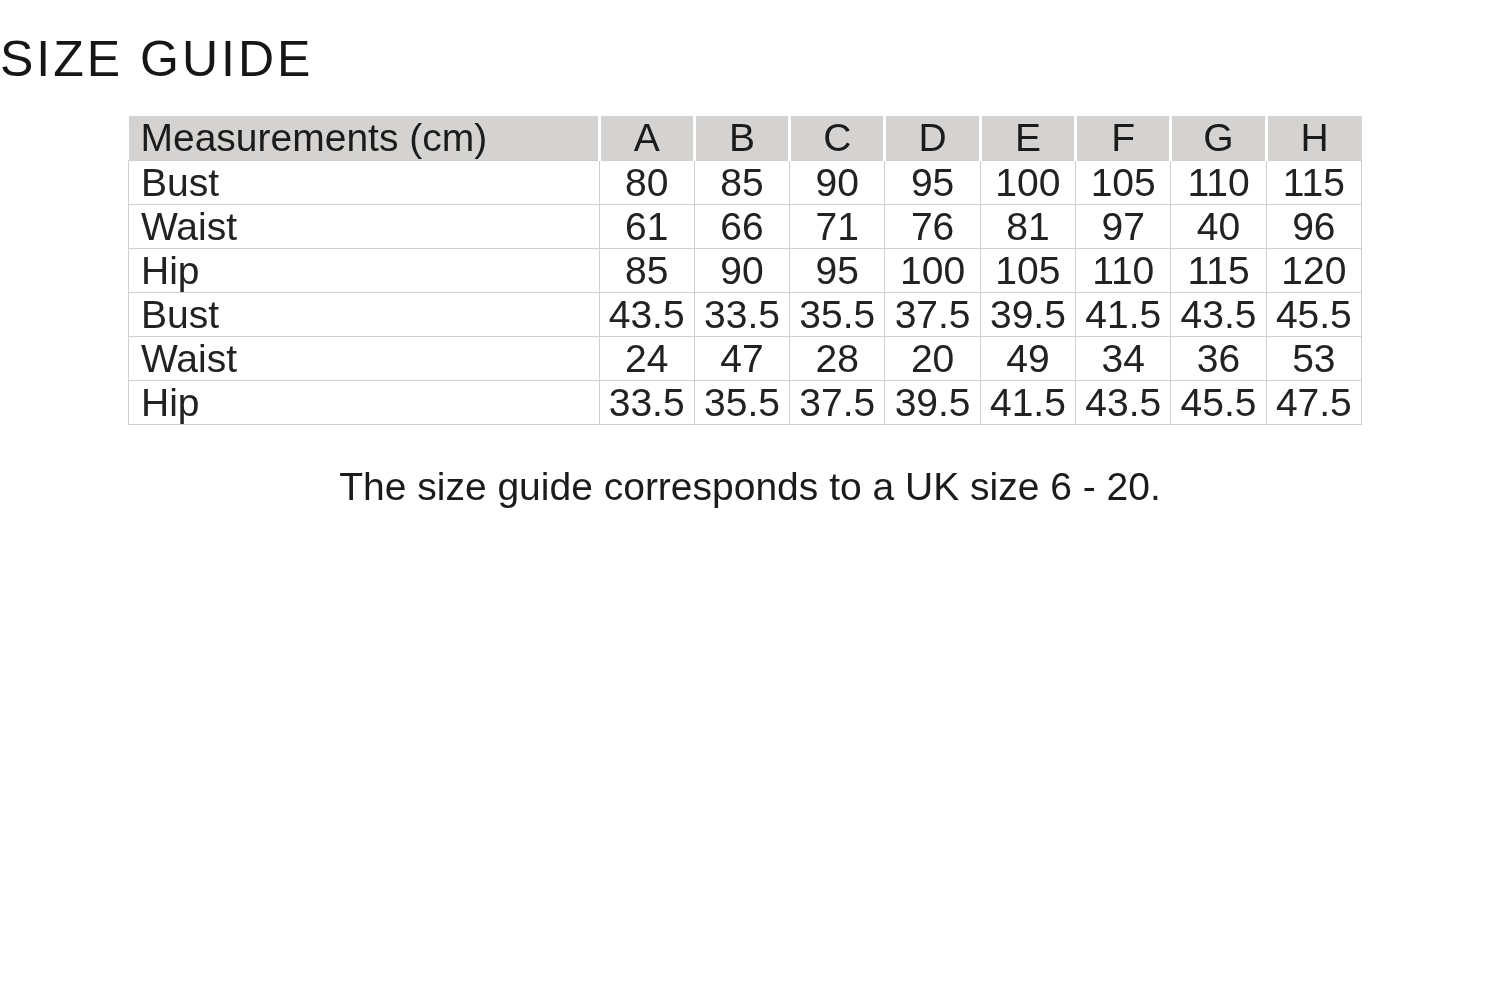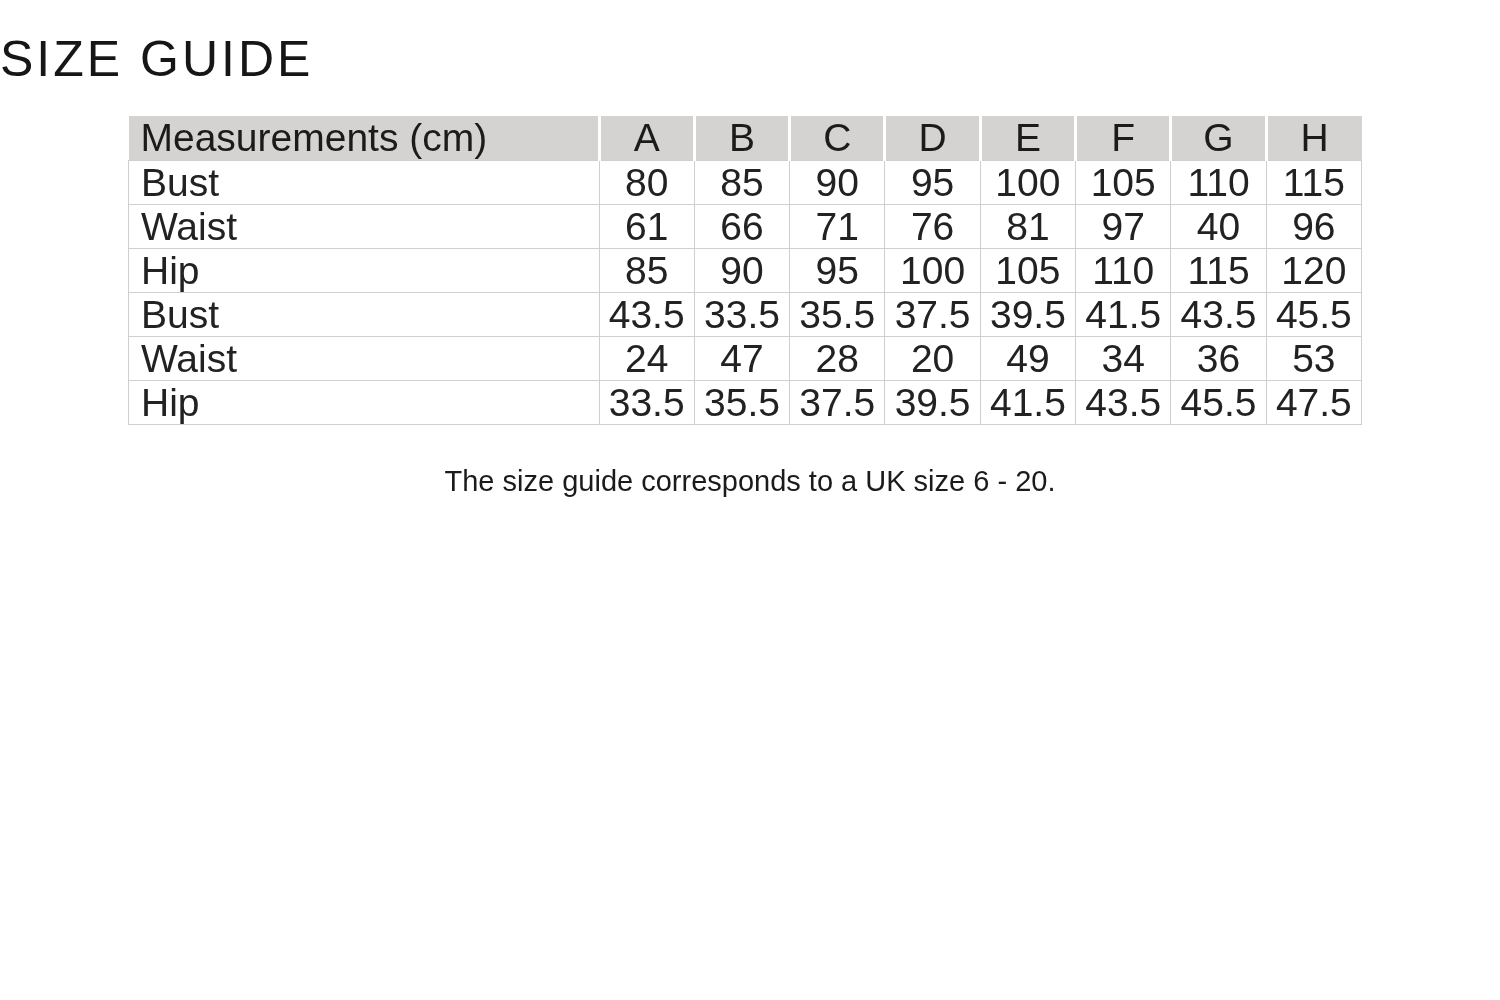--- a/index.html
+++ b/index.html
@@ -154,15 +154,15 @@
           <td>37.5</td>
           <td>39.5</td>
           <td>41.5</td>
           <td>43.5</td>
           <td>45.5</td>
           <td>47.5</td>
         </tr>
       </tbody>
   </table>
 
-  <p class="footer-note" style="margin: 40px 0 0 0; text-align: center; font-size: 29px; font-weight: 300; color: #1b1b1b;">The size guide corresponds to a UK size 6 - 20.</p>
+  <p class="footer-note" style="margin: 40px 0 0 0; text-align: center; font-size: 39px; font-weight: 300; color: #1b1b1b;">The size guide corresponds to a UK size 6 - 20.</p>
 
 </div>
 
 </body></html>

